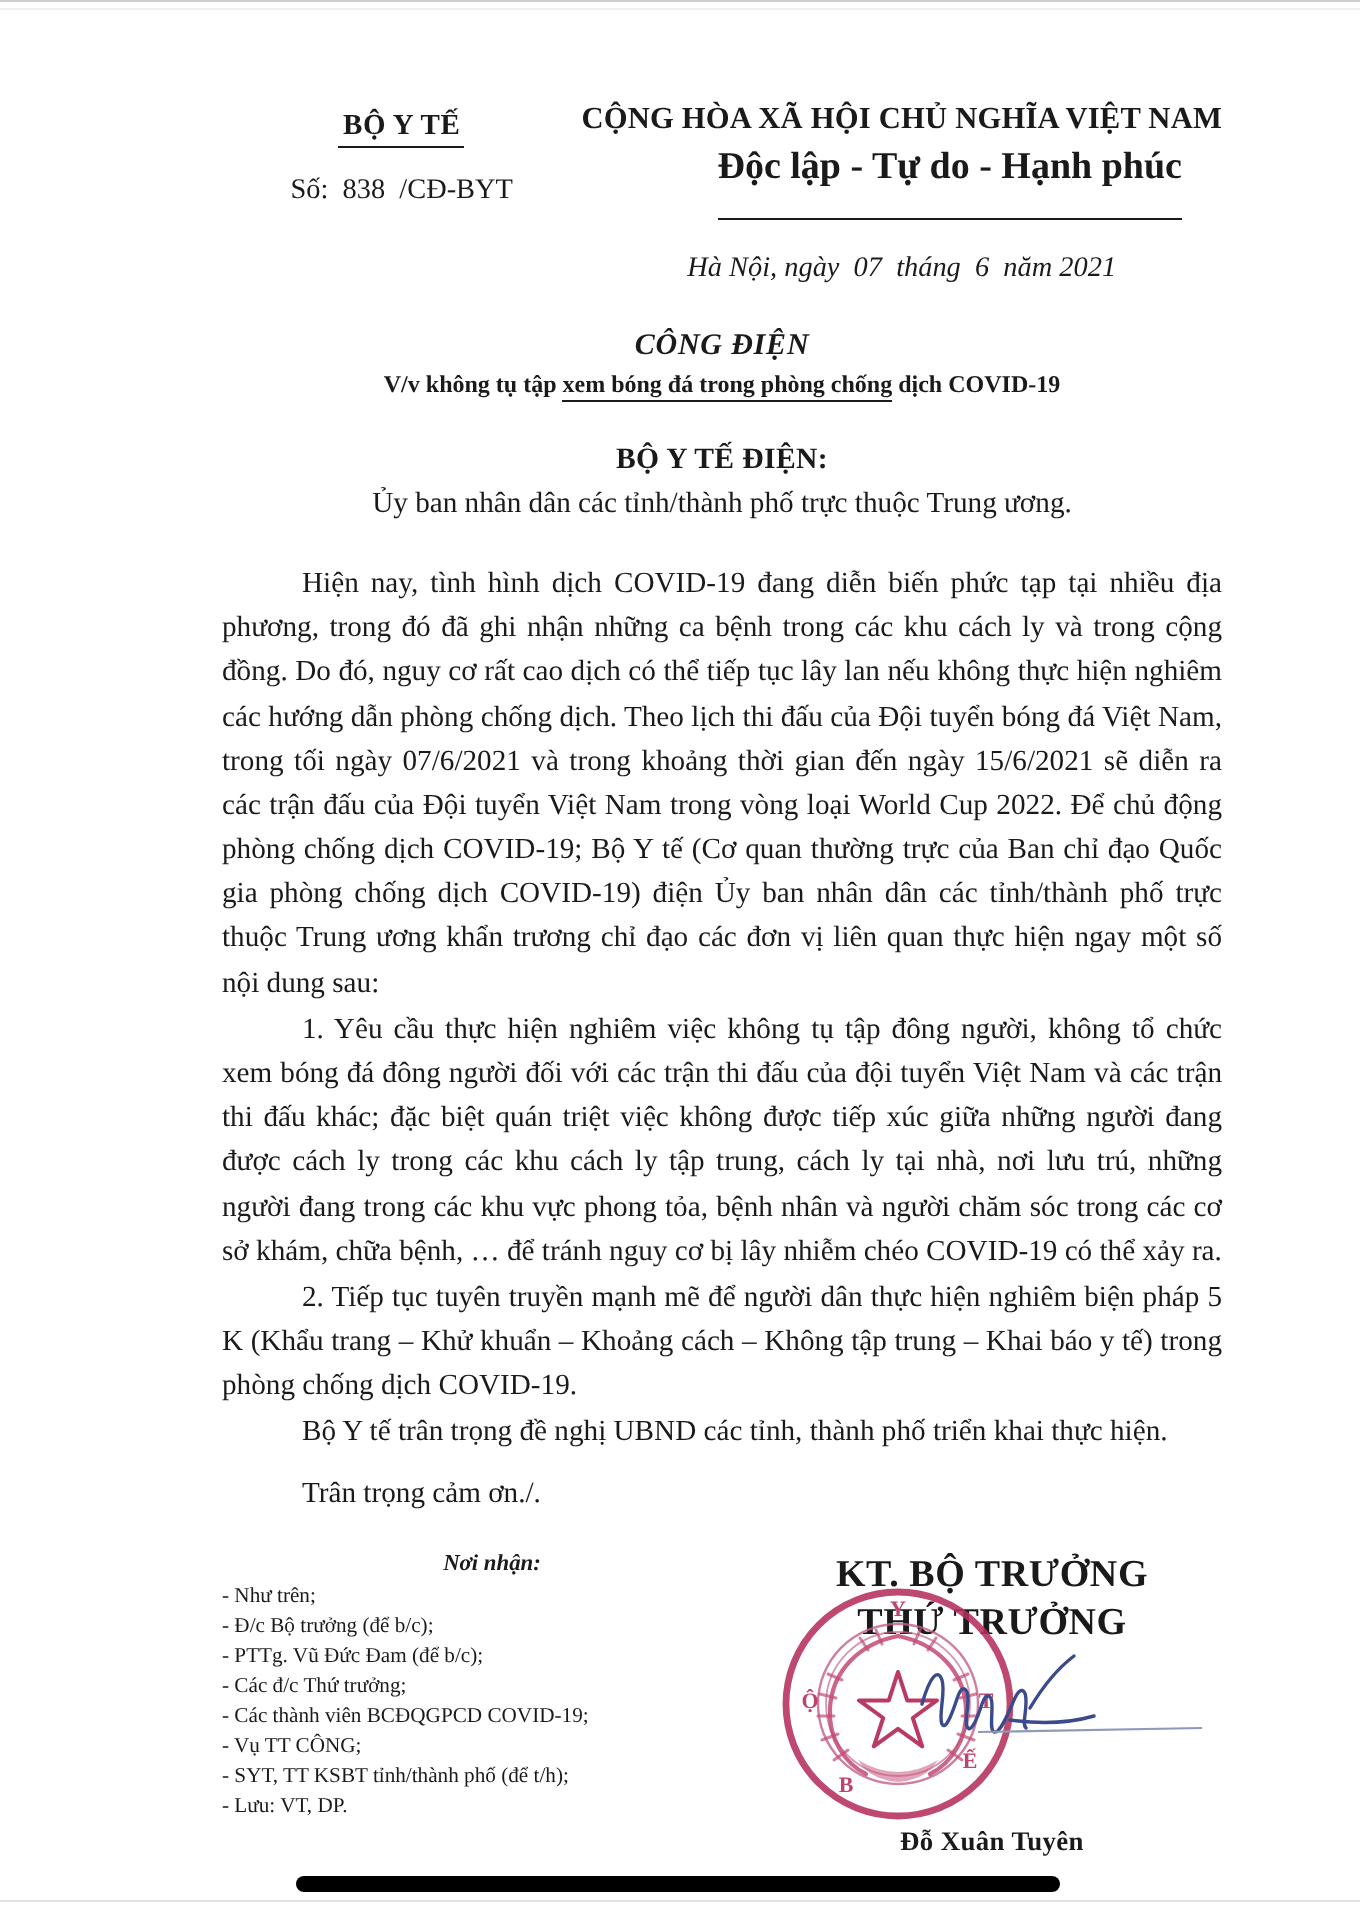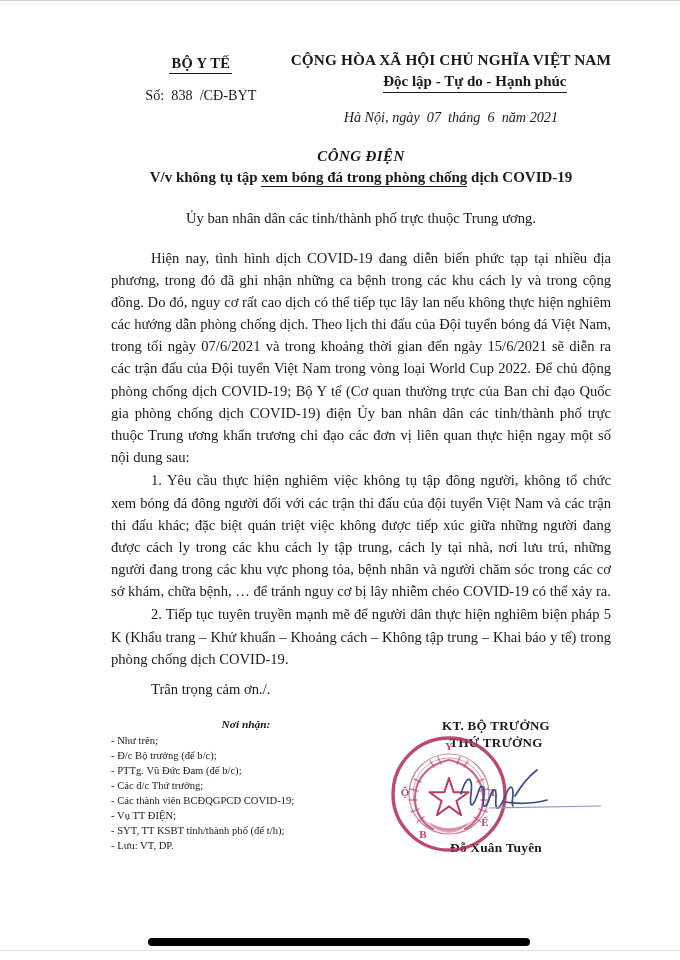--- a/index.html
+++ b/index.html
@@ -71,25 +71,25 @@
   }
   .nation {
     font-weight: bold;
     font-size: 15.3px;
     line-height: 1.3;
     letter-spacing: .1px;
     white-space: nowrap;
   }
   .motto {
     font-weight: bold;
-    font-size: 15px;
+    font-size: 19px;
     line-height: 1.35;
     display: inline-block;
     border-bottom: 1.3px solid #1a1a1a;
-    padding-bottom: 1px;
+    padding-bottom: 12px;
     margin-top: 1px;
     margin-left: 48px;
   }
   .docnum {
     font-size: 14.2px;
     margin-top: 13px;
     text-align: center;
     white-space: pre;
   }
   .place-date {
@@ -105,21 +105,21 @@
     margin-top: 22px;
   }
   .title-main {
     font-weight: bold;
     font-size: 15px;
     letter-spacing: .4px;
     font-style: italic;
   }
   .title-sub {
     font-weight: bold;
-    font-size: 15px;
+    font-size: 12px;
     margin-top: 3px;
     line-height: 1.3;
   }
   .title-sub .u {
     border-bottom: 1.3px solid #1a1a1a;
     padding-bottom: 1px;
   }
 
   .to-block {
     text-align: center;
@@ -177,21 +177,21 @@
   .recipients li { white-space: nowrap; }
 
   .signblock {
     flex: 1;
     text-align: center;
     position: relative;
     padding-top: 2px;
   }
   .sign-role {
     font-weight: bold;
-    font-size: 13px;
+    font-size: 19px;
     letter-spacing: .3px;
     line-height: 1.3;
   }
   .sign-name {
     font-weight: bold;
     font-size: 13.4px;
     margin-top: 88px;
     letter-spacing: .2px;
   }
 
@@ -251,40 +251,42 @@
         <div class="place-date">Hà Nội, ngày  07  tháng  6  năm 2021</div>
       </div>
     </div>
 
     <div class="title-block">
       <div class="title-main">CÔNG ĐIỆN</div>
       <div class="title-sub"><span>V/v không tụ tập </span><span class="u">xem bóng đá trong phòng chống</span><span> dịch COVID-19</span></div>
     </div>
 
     <div class="to-block">
+      <div class="to-title">BỘ Y TẾ ĐIỆN:</div>
       <div class="to-line">Ủy ban nhân dân các tỉnh/thành phố trực thuộc Trung ương.</div>
     </div>
 
     <div class="body-block">
       <p class="para">Hiện nay, tình hình dịch COVID-19 đang diễn biến phức tạp tại nhiều địa phương, trong đó đã ghi nhận những ca bệnh trong các khu cách ly và trong cộng đồng. Do đó, nguy cơ rất cao dịch có thể tiếp tục lây lan nếu không thực hiện nghiêm các hướng dẫn phòng chống dịch. Theo lịch thi đấu của Đội tuyển bóng đá Việt Nam, trong tối ngày 07/6/2021 và trong khoảng thời gian đến ngày 15/6/2021 sẽ diễn ra các trận đấu của Đội tuyển Việt Nam trong vòng loại World Cup 2022. Để chủ động phòng chống dịch COVID-19; Bộ Y tế (Cơ quan thường trực của Ban chỉ đạo Quốc gia phòng chống dịch COVID-19) điện Ủy ban nhân dân các tỉnh/thành phố trực thuộc Trung ương khẩn trương chỉ đạo các đơn vị liên quan thực hiện ngay một số nội dung sau:</p>
       <p class="para">1. Yêu cầu thực hiện nghiêm việc không tụ tập đông người, không tổ chức xem bóng đá đông người đối với các trận thi đấu của đội tuyển Việt Nam và các trận thi đấu khác; đặc biệt quán triệt việc không được tiếp xúc giữa những người đang được cách ly trong các khu cách ly tập trung, cách ly tại nhà, nơi lưu trú, những người đang trong các khu vực phong tỏa, bệnh nhân và người chăm sóc trong các cơ sở khám, chữa bệnh, … để tránh nguy cơ bị lây nhiễm chéo COVID-19 có thể xảy ra.</p>
       <p class="para">2. Tiếp tục tuyên truyền mạnh mẽ để người dân thực hiện nghiêm biện pháp 5 K (Khẩu trang – Khử khuẩn – Khoảng cách – Không tập trung – Khai báo y tế) trong phòng chống dịch COVID-19.</p>
+      <p class="para">Bộ Y tế trân trọng đề nghị UBND các tỉnh, thành phố triển khai thực hiện.</p>
       <p class="para gap">Trân trọng cảm ơn./.</p>
     </div>
 
     <div class="footer">
       <div class="recipients">
         <div class="rec-title">Nơi nhận:</div>
         <ul>
           <li>- Như trên;</li>
           <li>- Đ/c Bộ trưởng (để b/c);</li>
           <li>- PTTg. Vũ Đức Đam (để b/c);</li>
           <li>- Các đ/c Thứ trưởng;</li>
           <li>- Các thành viên BCĐQGPCD COVID-19;</li>
-          <li>- Vụ TT ĐIỆN;</li>
+          <li>- Vụ TT CÔNG;</li>
           <li>- SYT, TT KSBT tỉnh/thành phố (để t/h);</li>
           <li>- Lưu: VT, DP.</li>
         </ul>
       </div>
 
       <div class="signblock">
         <div class="sign-role">KT. BỘ TRƯỞNG</div>
         <div class="sign-role">THỨ TRƯỞNG</div>
 
         <svg class="seal" viewBox="0 0 120 120">

